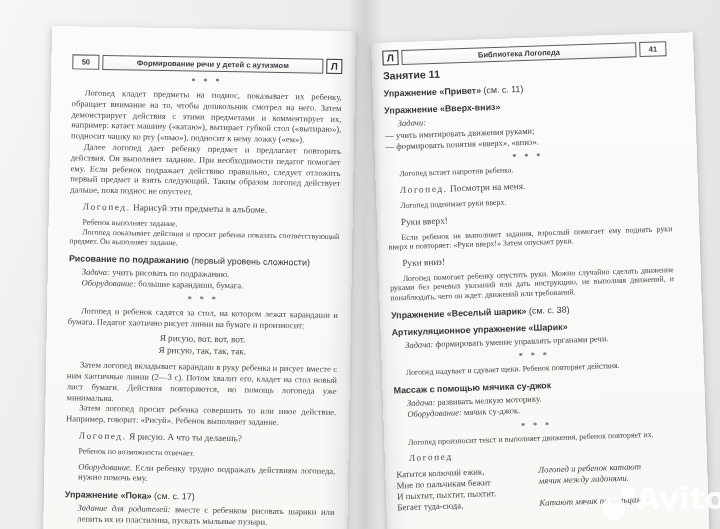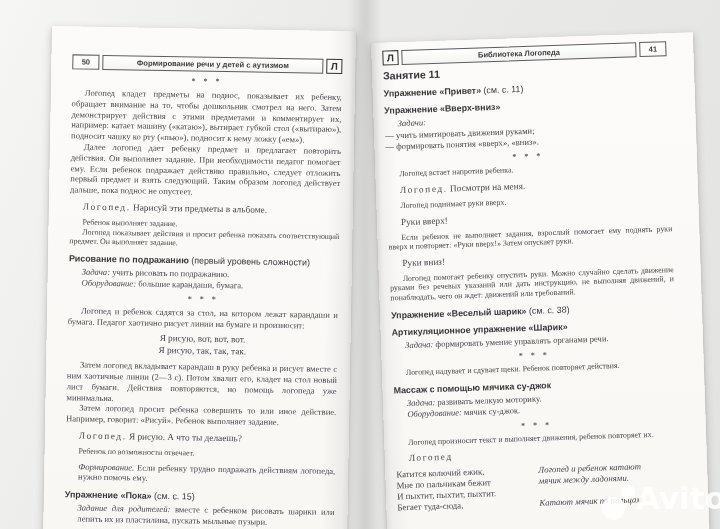--- a/index.html
+++ b/index.html
@@ -106,23 +106,23 @@
       <div class="vline">Я рисую, вот, вот, вот.</div>
       <div class="vline">Я рисую, так, так, так.</div>
     </div>
     <p class="para">Затем логопед вкладывает карандаш в руку ребенка и рисует вместе с ним хаотичные линии (2—3 с). Потом хвалит его, кладет на стол новый лист бумаги. Действия повторяются, но помощь логопеда уже минимальна.</p>
     <p class="para">Затем логопед просит ребенка совершить то или иное действие. Например, говорит: «Рисуй». Ребенок выполняет задание.</p>
 
     <p class="speech"><span class="speaker">Логопед.</span> <span>Я рисую. А что ты делаешь?</span></p>
 
     <p class="note">Ребенок по возможности отвечает.</p>
 
-    <p class="para lead" style="margin-top:5px;"><span class="ital">Формирование.</span><span> Если ребенку трудно подражать действиям логопеда, нужно помочь ему.</span></p>
+    <p class="para lead" style="margin-top:5px;"><span class="ital">Оборудование.</span><span> Если ребенку трудно подражать действиям логопеда, нужно помочь ему.</span></p>
 
-    <h3 class="h-sans"><span>Упражнение «Пока»</span><span class="h-rest"> (см. с. 15)</span></h3>
+    <h3 class="h-sans"><span>Упражнение «Пока»</span><span class="h-rest"> (см. с. 17)</span></h3>
 
     <p class="para lead"><span class="ital">Задание для родителей:</span><span> вместе с ребенком рисовать шарики или лепить их из пластилина, пускать мыльные пузыри.</span></p>
   </div>
 
   <div class="page page-right">
     <div class="runhead">
       <div class="rh-box rh-logo">Л</div>
       <div class="rh-box rh-title">Библиотека Логопеда</div>
       <div class="rh-box rh-num">41</div>
     </div>

